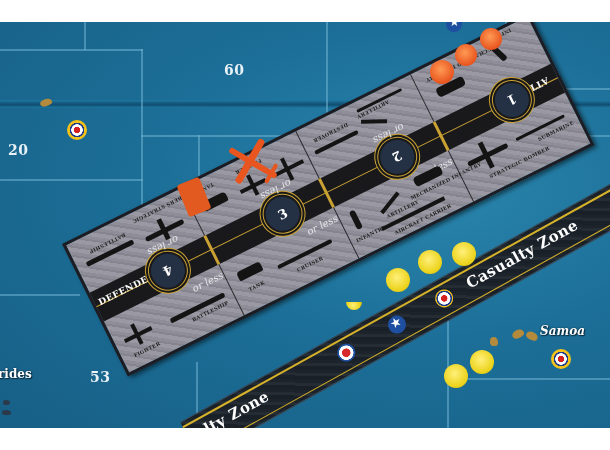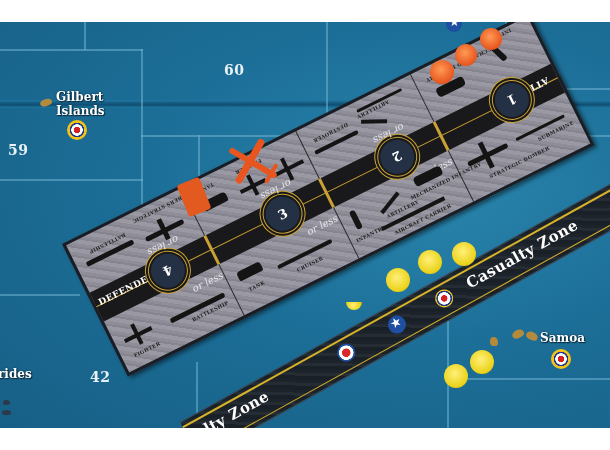--- a/index.html
+++ b/index.html
@@ -52,37 +52,33 @@
   <div class="zline" style="left:326px;top:0;width:1.5px;height:115px;"></div>
   <div class="zline" style="left:505px;top:0;width:1.5px;height:42px;"></div>
   <div class="zline" style="left:0;top:272px;width:80px;height:1.5px;"></div>
   <div class="zline" style="left:196px;top:340px;width:1.5px;height:70px;"></div>
   <div class="zline" style="left:447px;top:260px;width:1.5px;height:150px;"></div>
   <div class="zline" style="left:447px;top:356px;width:165px;height:1.5px;"></div>
   <div class="zline" style="left:560px;top:66px;width:50px;height:1.5px;"></div>
 
   <div class="zone-num" style="left:224px;top:40px;">60</div>
   <div class="zone-num" style="left:408px;top:58px;">29</div>
-  <div class="zone-num" style="left:8px;top:120px;">59</div>
+  <div class="zone-num" style="left:8px;top:120px;">20</div>
   <div class="zone-num" style="left:72px;top:220px;">49</div>
   <div class="zone-num" style="left:530px;top:204px;">51</div>
   <div class="zone-num" style="left:307px;top:348px;">50</div>
-  <div class="zone-num" style="left:90px;top:347px;">42</div>
+  <div class="zone-num" style="left:90px;top:347px;">53</div>
 
   <div class="island" style="left:40px;top:77px;width:12px;height:7px;transform:rotate(-20deg);"></div>
-  <div class="label" style="left:56px;top:68px;">
-    <div>Gilbert</div>
-    <div>Islands</div>
-  </div>
   <div class="roundel uk" style="left:67px;top:98px;"></div>
 
   <div class="island" style="left:512px;top:308px;width:12px;height:8px;transform:rotate(-30deg);"></div>
   <div class="island" style="left:526px;top:310px;width:12px;height:8px;transform:rotate(20deg);"></div>
   <div class="island" style="left:490px;top:315px;width:8px;height:9px;"></div>
-  <div class="label" style="left:540px;top:309px;">Samoa</div>
+  <div class="label" style="left:540px;top:302px;font-style:italic;">Samoa</div>
   <div class="roundel uk" style="left:551px;top:327px;"></div>
 
   <div class="label" style="left:-2px;top:345px;">rides</div>
   <div class="island" style="left:3px;top:378px;width:7px;height:5px;background:#2a3a4a;"></div>
   <div class="island" style="left:2px;top:388px;width:9px;height:5px;background:#2a3a4a;"></div>
 
   <div class="roundel" style="left:446px;top:-6px;width:16px;height:16px;background:#1e4fa0;"></div>
   <div style="position:absolute;left:449px;top:-7px;color:#fff;font-size:12px;">★</div>
 
   <div class="casualty">

